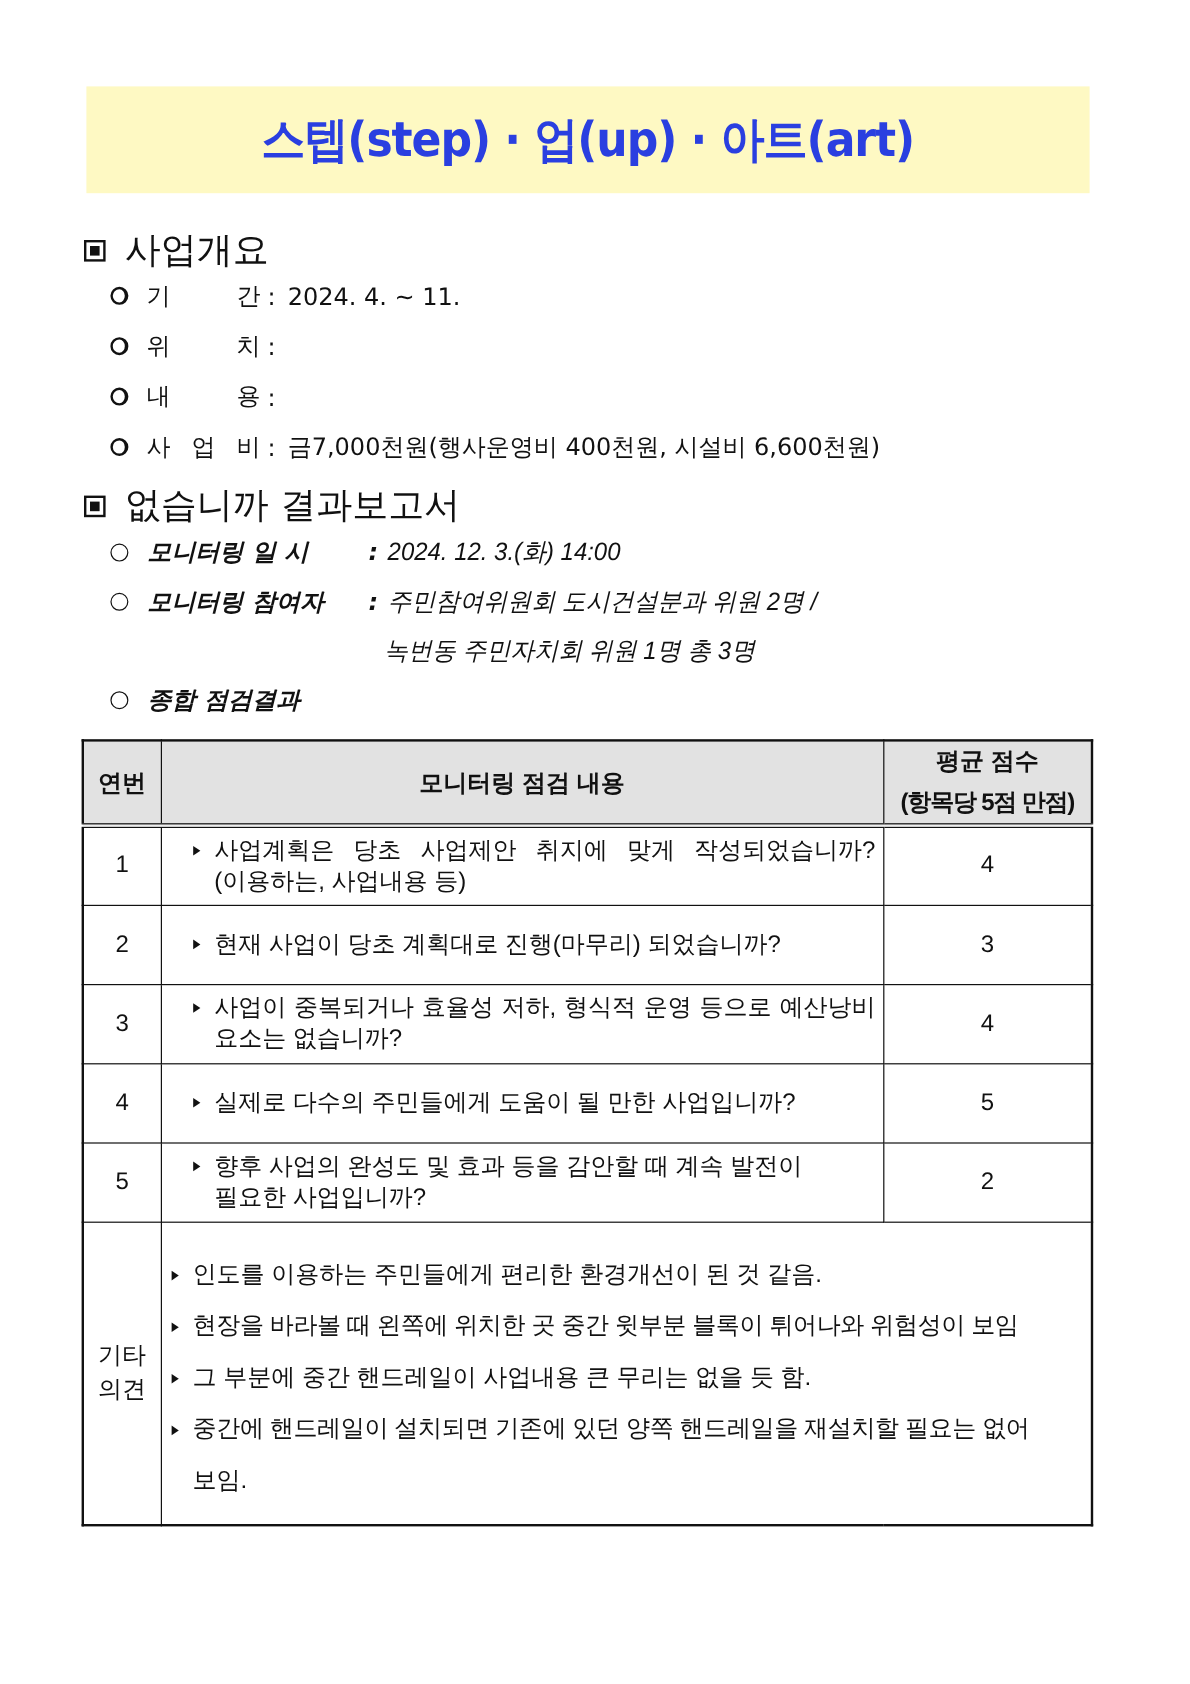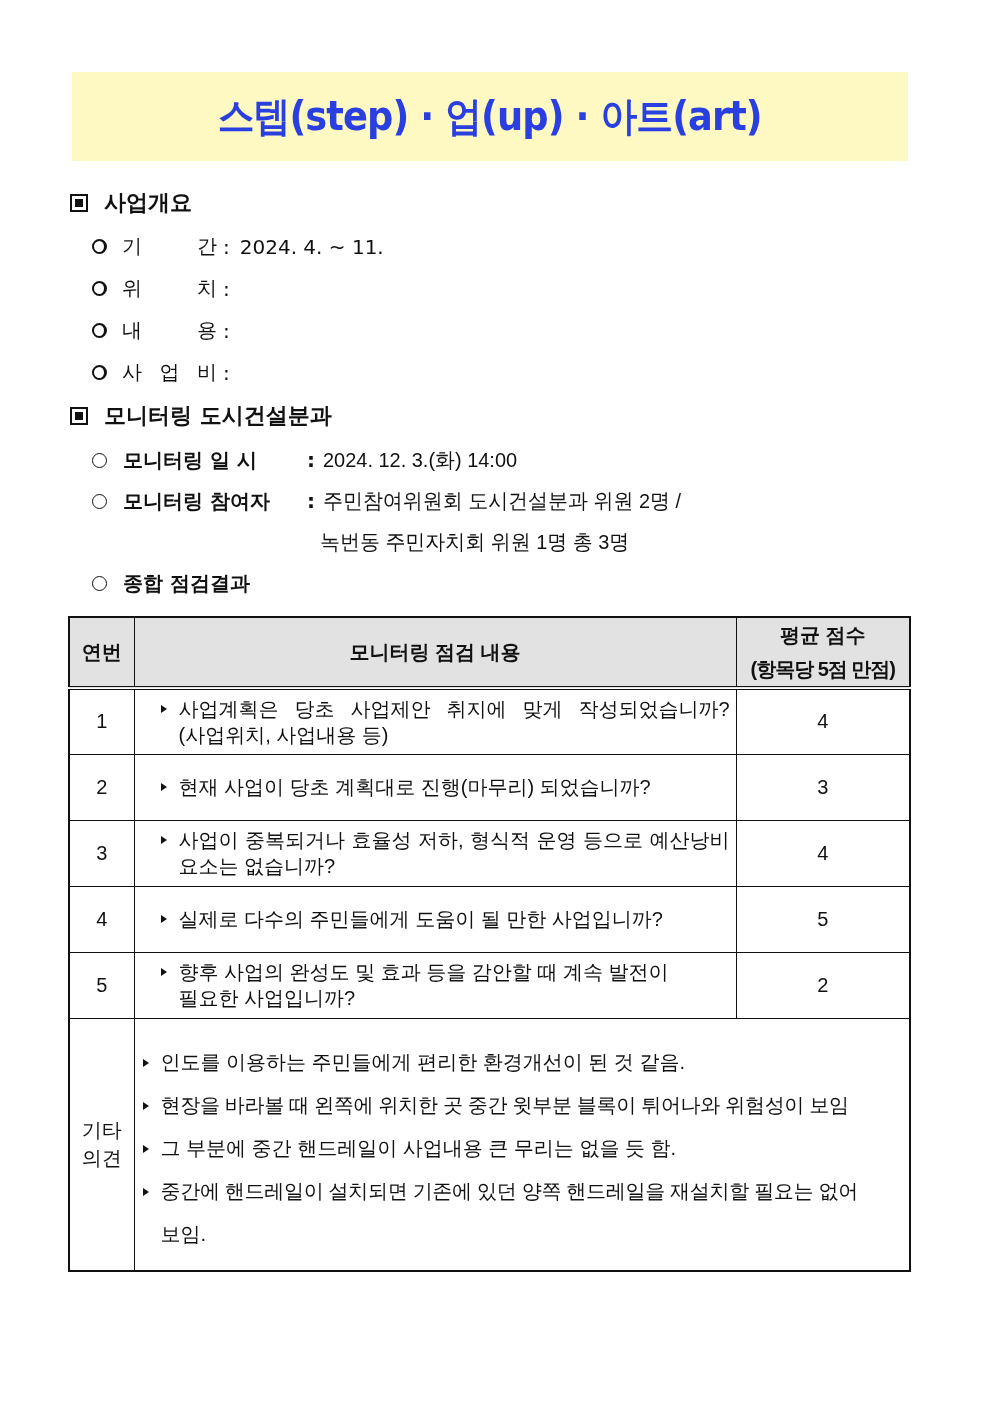--- a/index.html
+++ b/index.html
@@ -10,21 +10,21 @@
     position: absolute; left: 72px; top: 72px; width: 836px; height: 89px;
     background: #fef9c3; display: flex; align-items: center; justify-content: center;
   }
   .title-banner h1 {
     font-family: "DejaVu Sans", sans-serif; font-weight: bold; font-size: 40px;
     color: #2a3fe0; letter-spacing: -1px; transform: scaleX(0.92);
   }
 
   .section-heading {
     position: absolute; left: 70px; display: flex; align-items: center;
-    font-weight: bold; font-size: 22px; color: #111;
+    font-weight: normal; font-size: 30px; color: #111;
   }
   .sq-icon {
     width: 18px; height: 18px; border: 2px solid #111; position: relative; margin-right: 16px;
     display: inline-block;
   }
   .sq-icon::after {
     content: ""; position: absolute; left: 3px; top: 3px; width: 8px; height: 8px; background: #111;
   }
 
   .overview-line {
@@ -33,21 +33,21 @@
   }
   .circle-bullet {
     width: 15px; height: 15px; border: 2.5px solid #111; border-radius: 50%;
     display: inline-block; margin-right: 15px; border-right-width: 3.5px;
   }
   .ov-label { display: inline-flex; justify-content: space-between; width: 95px; }
   .ov-sep { margin: 0 10px 0 6px; }
 
   .mon-line {
     position: absolute; left: 92px; display: flex; align-items: center;
-    font-size: 20px; white-space: nowrap;
+    font-size: 20px; white-space: nowrap; font-style: italic;
   }
   .thin-circle {
     width: 15px; height: 15px; border: 1.5px solid #111; border-radius: 50%;
     display: inline-block; margin-right: 16px;
   }
   .mon-label { font-weight: bold; }
   .mon-label.fixed { display: inline-block; width: 180px; }
   .mon-sep { font-weight: bold; margin: 0 8px 0 4px; }
   .mon-value { font-family: "Liberation Sans", sans-serif; font-size: 21px; transform: scaleX(0.95); transform-origin: left; display: inline-block; }
 
@@ -121,25 +121,26 @@
 </div>
 
 <div class="overview-line" style="top:359px;">
   <span class="circle-bullet"></span>
   <span class="ov-label">
     <span>사</span>
     <span>업</span>
     <span>비</span>
   </span>
   <span class="ov-sep">:</span>
+  <span>금7,000천원(행사운영비 400천원, 시설비 6,600천원)</span>
 </div>
 
 <div class="section-heading" style="top:401px;">
   <span class="sq-icon"></span>
-  <span>모니터링 도시건설분과</span>
+  <span>없습니까 결과보고서</span>
 </div>
 
 <div class="mon-line" style="top:446px;">
   <span class="thin-circle"></span>
   <span class="mon-label fixed">모니터링 일 시</span>
   <span class="mon-sep">:</span>
   <span class="mon-value">2024. 12. 3.(화) 14:00</span>
 </div>
 
 <div class="mon-line" style="top:487px;">
@@ -169,21 +170,21 @@
     </tr>
   </thead>
   <tbody>
     <tr class="row-std">
       <td class="col-no">1</td>
       <td class="content-cell">
         <div class="line">
             <span class="tri-icon"></span>
             <span class="justify">사업계획은 당초 사업제안 취지에 맞게 작성되었습니까?</span>
           </div>
-        <div class="line" style="padding-left:18px;">(사업위치, 사업내용 등)</div>
+        <div class="line" style="padding-left:18px;">(이용하는, 사업내용 등)</div>
       </td>
       <td class="col-score">4</td>
     </tr>
     <tr class="row-std">
       <td class="col-no">2</td>
       <td class="content-cell">
         <div class="line">
             <span class="tri-icon"></span>
             <span>현재 사업이 당초 계획대로 진행(마무리) 되었습니까?</span>
           </div>

